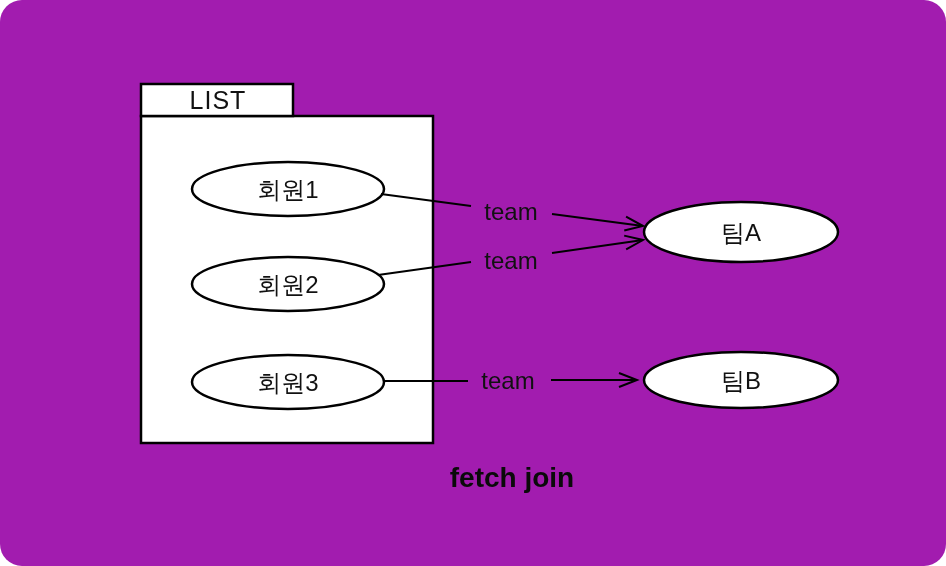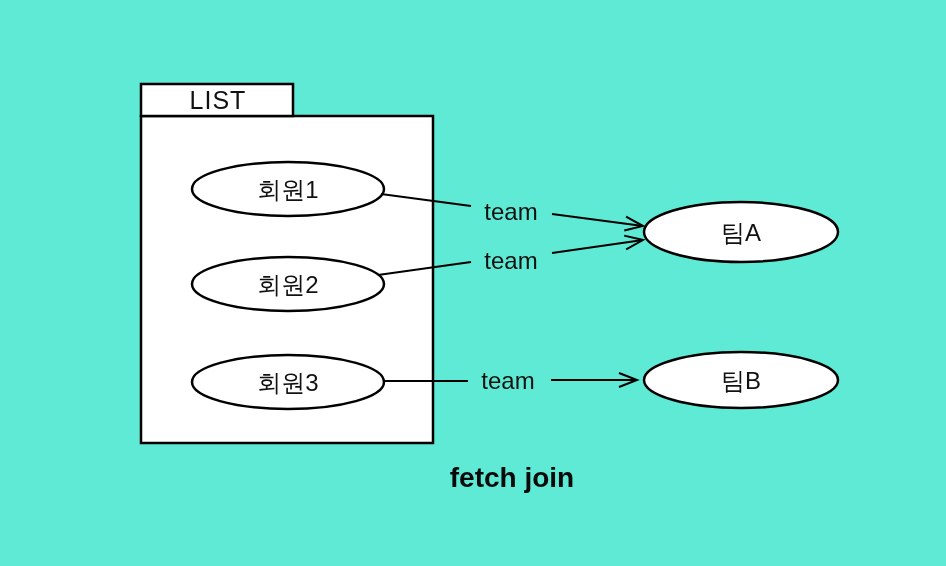--- a/index.html
+++ b/index.html
@@ -4,23 +4,24 @@
 <style>
   html, body {
     margin: 0;
     padding: 0;
     background: #ffffff;
   }
   .stage {
     position: relative;
     width: 946px;
     height: 566px;
-    background: #5eead4;
+    background: #a21caf;
     overflow: hidden;
     font-family: "Liberation Sans", sans-serif;
+    border-radius: 22px;
   }
   svg { display: block; }
   .shape {
     fill: #ffffff;
     stroke: #000000;
     stroke-width: 2.5;
   }
   .edge-line {
     fill: none;
     stroke: #000000;

